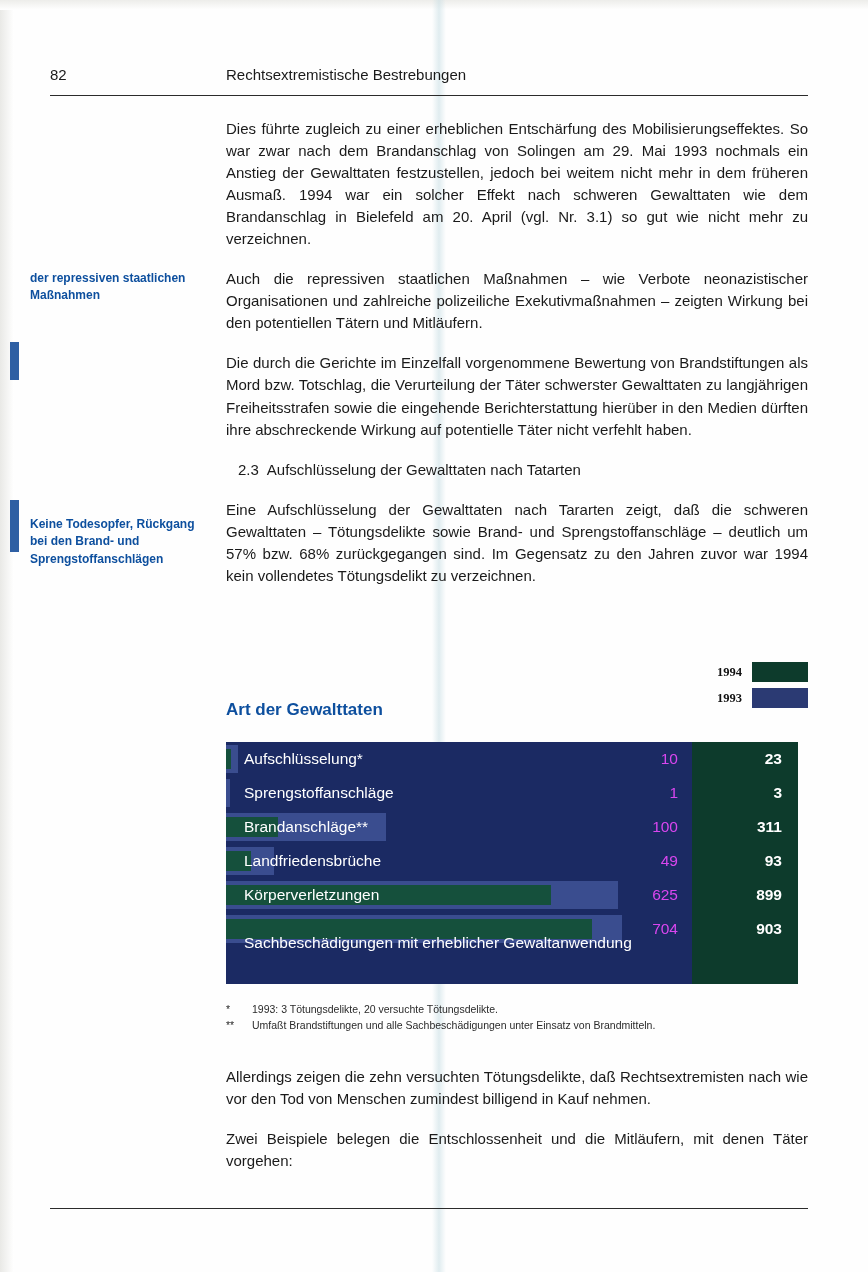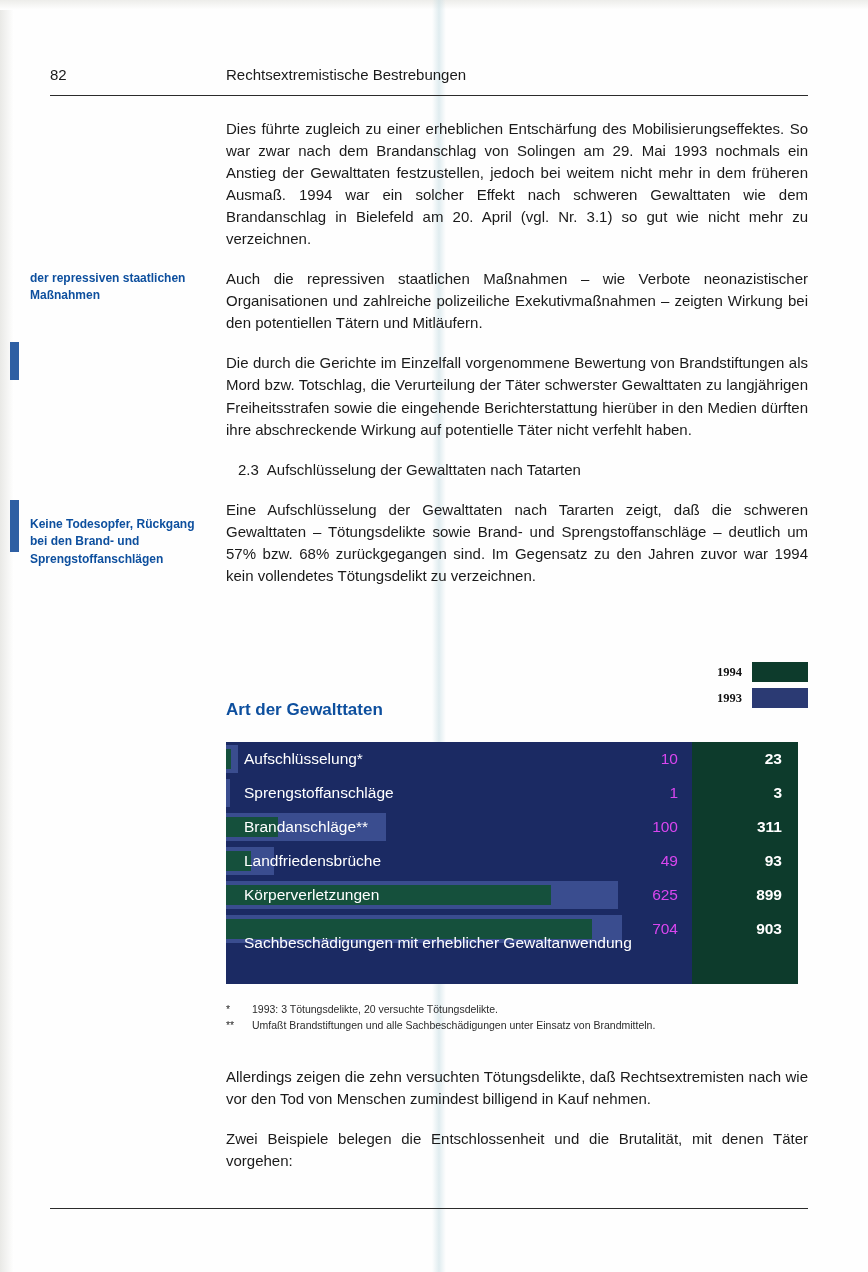--- a/index.html
+++ b/index.html
@@ -397,18 +397,18 @@
       <div class="fn-text">1993: 3 Tötungsdelikte, 20 versuchte Tötungsdelikte.</div>
     </div>
     <div class="fn-row">
       <div class="fn-mark">**</div>
       <div class="fn-text">Umfaßt Brandstiftungen und alle Sachbeschädigungen unter Einsatz von Brandmitteln.</div>
     </div>
   </div>
 
   <div class="content-bottom">
     <p class="body">Allerdings zeigen die zehn versuchten Tötungsdelikte, daß Rechtsextremisten nach wie vor den Tod von Menschen zumindest billigend in Kauf nehmen.</p>
-    <p class="body">Zwei Beispiele belegen die Entschlossenheit und die Brutalität, mit denen Täter vorgehen:</p>
+    <p class="body">Zwei Beispiele belegen die Entschlossenheit und die Mitläufern, mit denen Täter vorgehen:</p>
   </div>
 
   <div class="footer-rule"></div>
 
 </div>
 
 </body></html>

